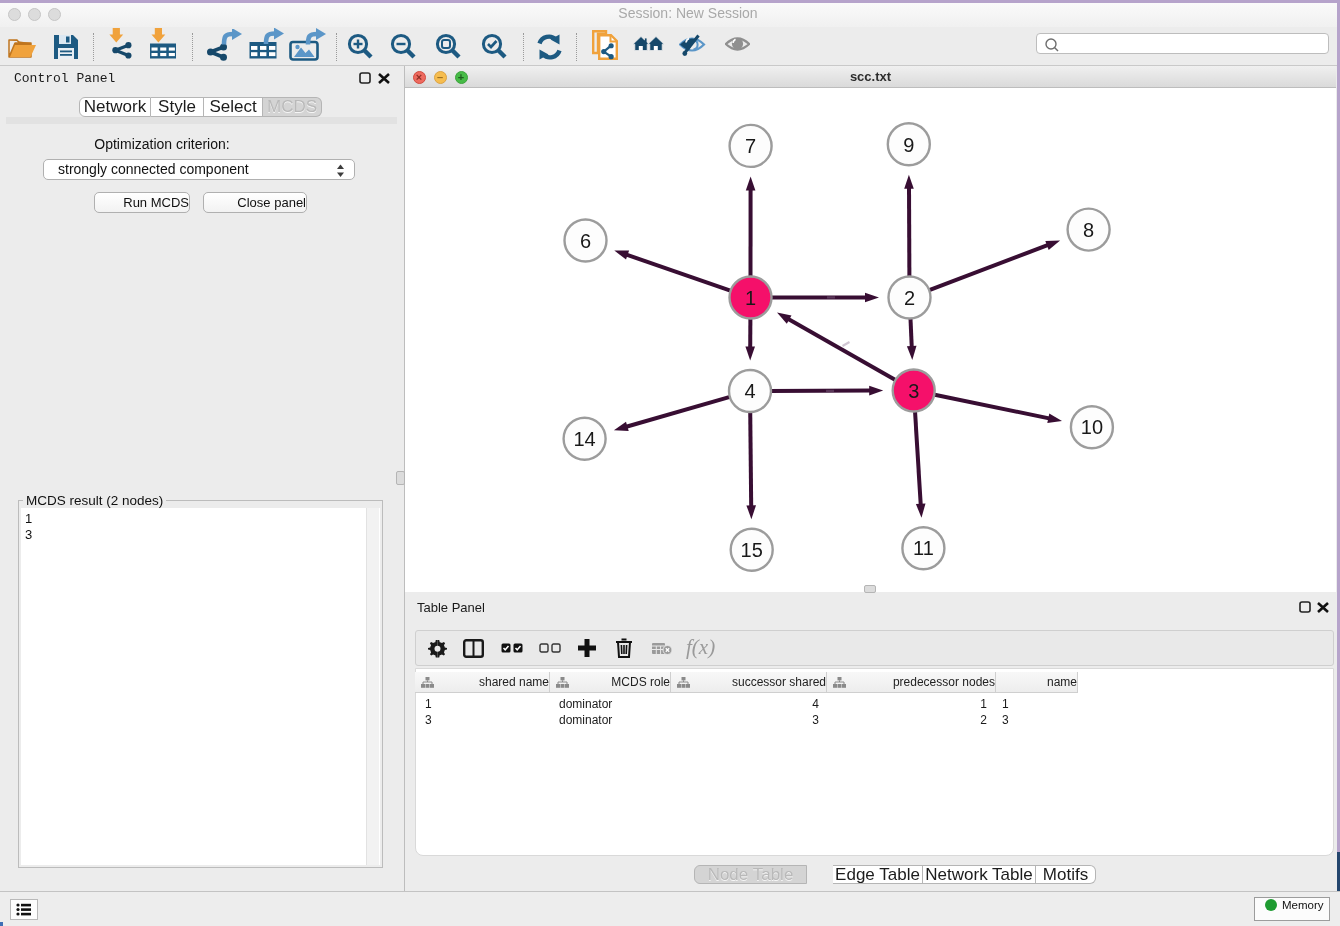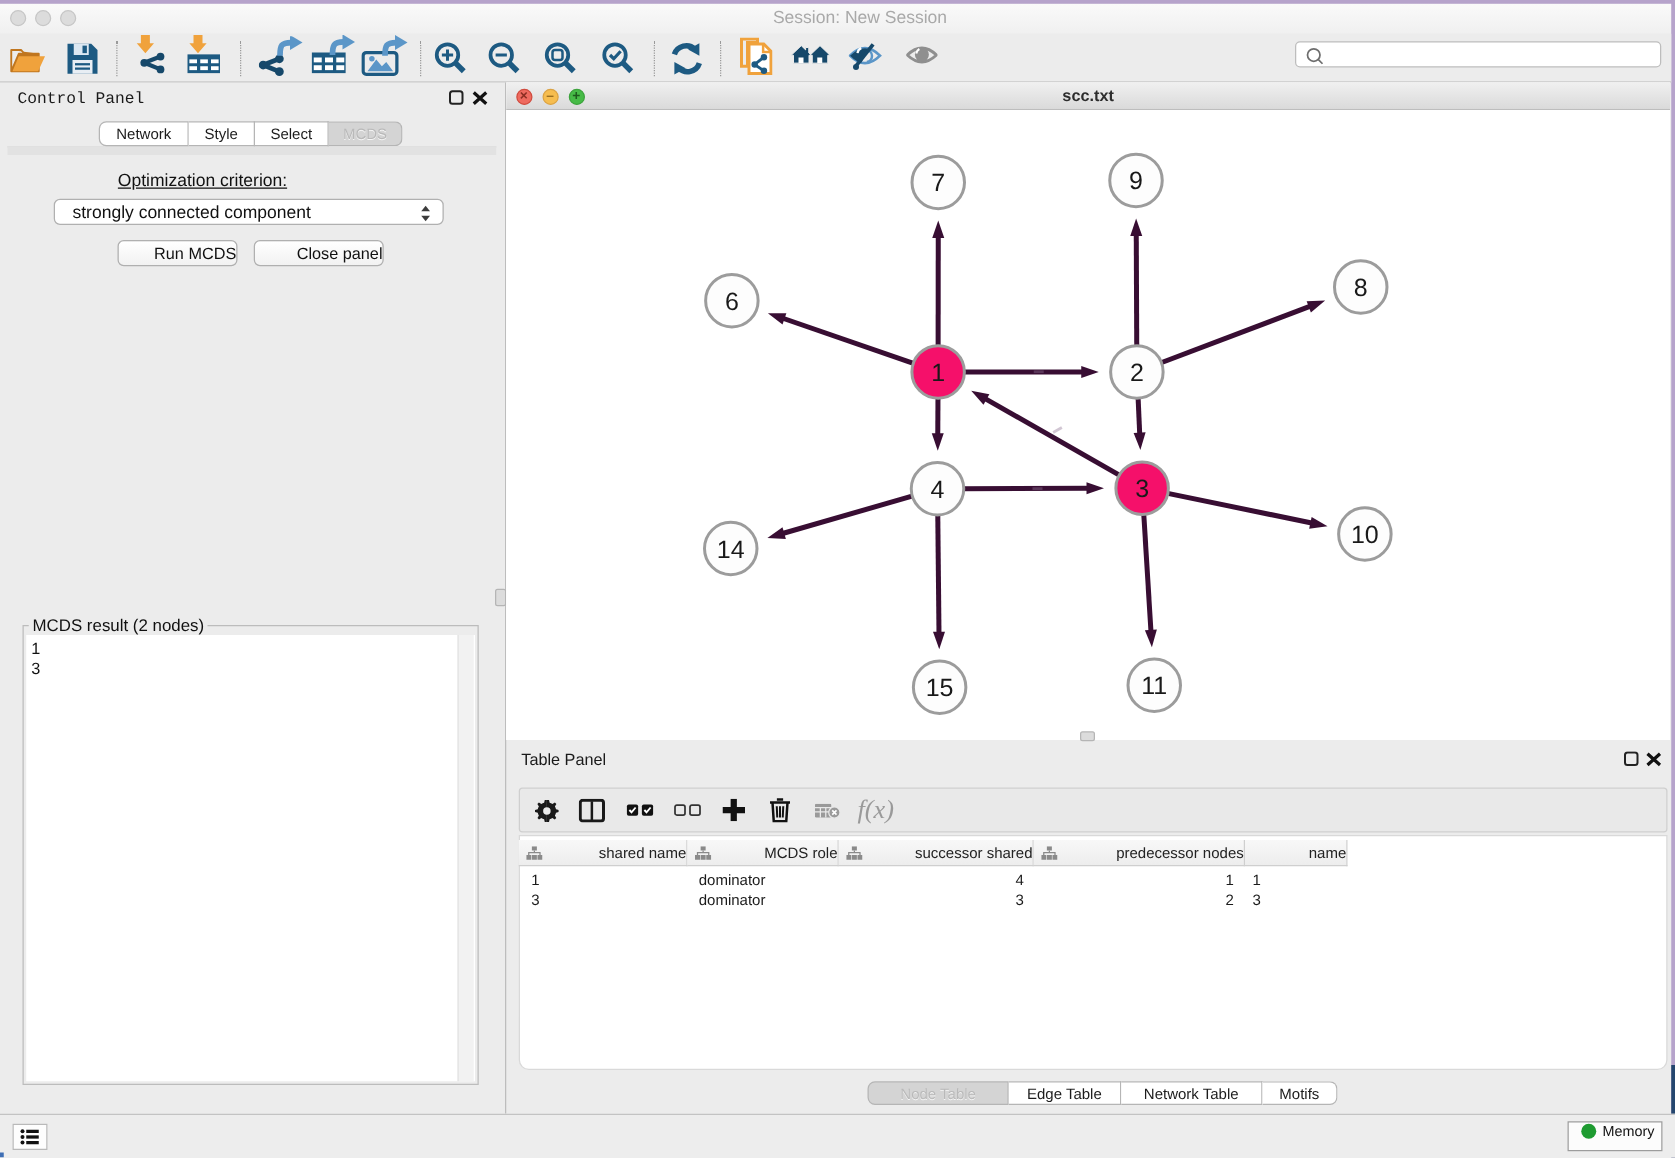--- a/index.html
+++ b/index.html
@@ -11,28 +11,28 @@
   #deskRB { left:1337px; top:852px; width:3px; height:74px; background:#24466e; }
   #titlebar { left:0; top:3px; width:1337px; height:24px; background:linear-gradient(#fafafa,#f0f0f0); }
   .tl { position:absolute; top:7.5px; width:13px; height:13px; border-radius:50%; background:#dcdcdc; border:1px solid #c6c6c6; }
   #titletext { position:absolute; left:0; right:0; top:5px; text-align:center; font-size:14px; color:#a9a9a9;padding-left:36px; }
   #toolbar { left:0; top:27px; width:1337px; height:39px; background:#ececec; border-bottom:1px solid #c9c9c9; }
   .sep { position:absolute; top:6px; height:28px; width:1px; border-left:1px dotted #9a9a9a; }
   .tbi { position:absolute; top:0; }
   #searchbox { position:absolute; left:1036px; top:6px; width:293px; height:21px; background:#fff; border:1px solid #bdbdbd; border-radius:4px; }
   #cp-title { left:14px; top:71px; font-size:13px; color:#1a1a1a;font-family:Liberation Mono, monospace; }
   .wicon { position:absolute; top:72px; }
-  .tabs { position:absolute; display:flex; height:20px; font-size:12px; }
+  .tabs { position:absolute; display:flex; height:20px; font-size:17px; }
   .tab { border:1px solid #b5b5b5; border-left:none; background:#fff; color:#1c1c1c; display:flex; align-items:center; justify-content:center; }
   .tab.first { border-left:1px solid #b5b5b5; border-radius:6px 0 0 6px; }
   .tab.last { border-radius:0 6px 6px 0; }
   .tab.gray { background:#d4d4d4; color:#b9b9b9; text-shadow:0 1px 0 #f6f6f6; }
   #cp-pane { left:6px; top:117px; width:391px; height:769px; background:#ececec; border-top:1px solid #d2d2d2; }
   #cp-band { left:6px; top:117px; width:391px; height:7px; background:#e2e2e2; }
-  #optlabel { left:0; top:136px; width:324px; text-align:center; font-size:14px; color:#111;text-decoration:underline; }
+  #optlabel { left:0; top:136px; width:324px; text-align:center; font-size:14px; color:#111; }
   #combo { left:43px; top:159px; width:312px; height:21px; background:#fff; border:1px solid #b0b0b0; border-radius:5px; font-size:14px; color:#111; line-height:19px; padding-left:14px; }
   .btn { position:absolute; top:192px; height:21px; background:linear-gradient(#ffffff,#f2f2f2); border:1px solid #b0b0b0; border-radius:5px; font-size:13px; color:#111; text-align:center; line-height:19px; }
   #fieldset { left:18px; top:500px; width:365px; height:368px; border:1px solid #bcbcbc; }
   #legend { left:23px; top:493px; background:#ececec; padding:0 3px; font-size:13.5px; color:#111; }
   #resultbox { left:21px; top:508px; width:359px; height:357px; background:#fff; font-size:13px; color:#111; padding:3px 0 0 4px; line-height:16px; }
   #rscroll { left:366px; top:508px; width:13px; height:357px; background:#f2f2f2; border-left:1px solid #e2e2e2; }
   #vdiv { left:404px; top:66px; width:1px; height:825px; background:#bdbdbd; }
   #vhandle { left:396px; top:471px; width:9px; height:14px; background:#dcdcdc; border:1px solid #b5b5b5; border-radius:2px; }
   #netwin { left:405px; top:66px; width:931px; height:526px; background:#fff; }
   #nettitle { left:405px; top:66px; width:931px; height:22px; background:linear-gradient(#f0f0f0,#dadada); border-bottom:1px solid #bdbdbd; }
@@ -386,21 +386,21 @@
 <div class="td" style="left:759px;top:696px;width:60px;text-align:right;">4</div>
 <div class="td" style="left:927px;top:696px;width:60px;text-align:right;">1</div>
 <div class="td" style="left:1002px;top:696px;">1</div>
 <div class="td" style="left:425px;top:712px;">3</div>
 <div class="td" style="left:559px;top:712px;">dominator</div>
 <div class="td" style="left:759px;top:712px;width:60px;text-align:right;">3</div>
 <div class="td" style="left:927px;top:712px;width:60px;text-align:right;">2</div>
 <div class="td" style="left:1002px;top:712px;">3</div>
 <div class="tabs" style="left:694px;top:865px;height:19px;">
     <div class="tab first gray" style="width:113px;">Node Table</div>
-    <div class="tab" style="width:90px;">Edge Table</div>
+    <div class="tab" style="width:90px;margin-left:26px;">Edge Table</div>
     <div class="tab" style="width:113px;">Network Table</div>
     <div class="tab last" style="width:60px;">Motifs</div>
   </div>
 
 <div class="abs" id="statusbar"></div>
 <div class="abs" id="listbtn"><svg width="26" height="19">
       <g fill="#111">
         <circle cx="7" cy="5" r="1.6"></circle>
         <rect x="10" y="3.8" width="10" height="2.6"></rect>
         <circle cx="7" cy="9.5" r="1.6"></circle>

